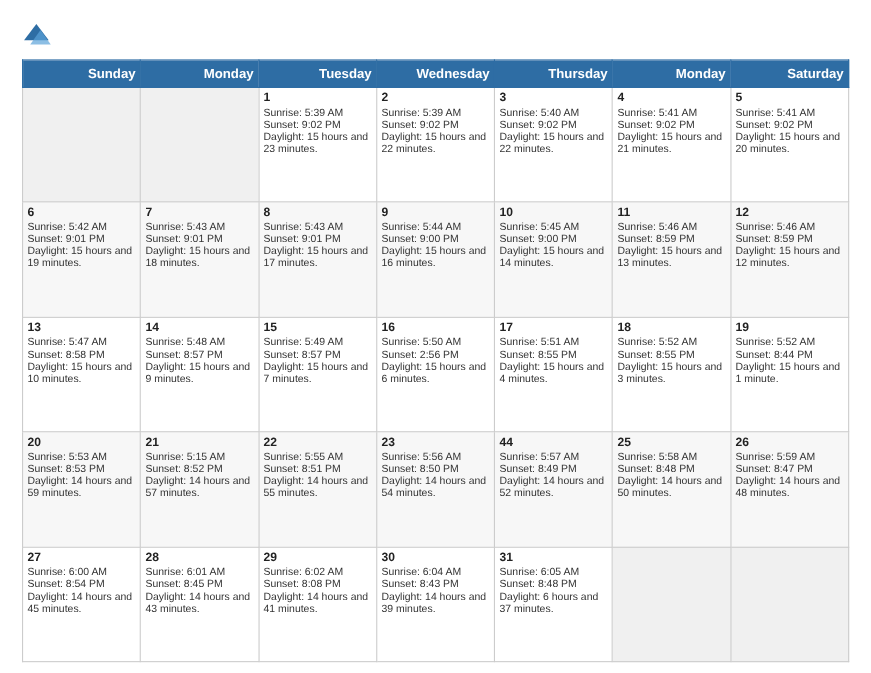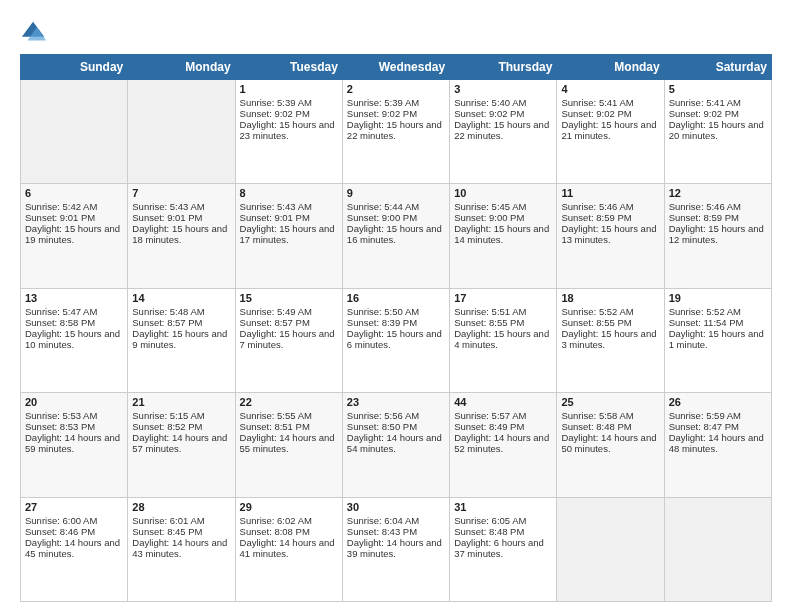--- a/index.html
+++ b/index.html
@@ -143,36 +143,36 @@
           <td><span class="day-num">8</span><span>Sunrise: 5:43 AM</span><br><span>Sunset: 9:01 PM</span><br><span>Daylight: 15 hours and 17 minutes.</span></td>
           <td><span class="day-num">9</span><span>Sunrise: 5:44 AM</span><br><span>Sunset: 9:00 PM</span><br><span>Daylight: 15 hours and 16 minutes.</span></td>
           <td><span class="day-num">10</span><span>Sunrise: 5:45 AM</span><br><span>Sunset: 9:00 PM</span><br><span>Daylight: 15 hours and 14 minutes.</span></td>
           <td><span class="day-num">11</span><span>Sunrise: 5:46 AM</span><br><span>Sunset: 8:59 PM</span><br><span>Daylight: 15 hours and 13 minutes.</span></td>
           <td><span class="day-num">12</span><span>Sunrise: 5:46 AM</span><br><span>Sunset: 8:59 PM</span><br><span>Daylight: 15 hours and 12 minutes.</span></td>
         </tr>
         <tr>
           <td><span class="day-num">13</span><span>Sunrise: 5:47 AM</span><br><span>Sunset: 8:58 PM</span><br><span>Daylight: 15 hours and 10 minutes.</span></td>
           <td><span class="day-num">14</span><span>Sunrise: 5:48 AM</span><br><span>Sunset: 8:57 PM</span><br><span>Daylight: 15 hours and 9 minutes.</span></td>
           <td><span class="day-num">15</span><span>Sunrise: 5:49 AM</span><br><span>Sunset: 8:57 PM</span><br><span>Daylight: 15 hours and 7 minutes.</span></td>
-          <td><span class="day-num">16</span><span>Sunrise: 5:50 AM</span><br><span>Sunset: 8:39 PM</span><br><span>Daylight: 15 hours and 6 minutes.</span></td>
+          <td><span class="day-num">16</span><span>Sunrise: 5:50 AM</span><br><span>Sunset: 2:56 PM</span><br><span>Daylight: 15 hours and 6 minutes.</span></td>
           <td><span class="day-num">17</span><span>Sunrise: 5:51 AM</span><br><span>Sunset: 8:55 PM</span><br><span>Daylight: 15 hours and 4 minutes.</span></td>
           <td><span class="day-num">18</span><span>Sunrise: 5:52 AM</span><br><span>Sunset: 8:55 PM</span><br><span>Daylight: 15 hours and 3 minutes.</span></td>
-          <td><span class="day-num">19</span><span>Sunrise: 5:52 AM</span><br><span>Sunset: 11:54 PM</span><br><span>Daylight: 15 hours and 1 minute.</span></td>
+          <td><span class="day-num">19</span><span>Sunrise: 5:52 AM</span><br><span>Sunset: 8:44 PM</span><br><span>Daylight: 15 hours and 1 minute.</span></td>
         </tr>
         <tr>
           <td><span class="day-num">20</span><span>Sunrise: 5:53 AM</span><br><span>Sunset: 8:53 PM</span><br><span>Daylight: 14 hours and 59 minutes.</span></td>
           <td><span class="day-num">21</span><span>Sunrise: 5:15 AM</span><br><span>Sunset: 8:52 PM</span><br><span>Daylight: 14 hours and 57 minutes.</span></td>
           <td><span class="day-num">22</span><span>Sunrise: 5:55 AM</span><br><span>Sunset: 8:51 PM</span><br><span>Daylight: 14 hours and 55 minutes.</span></td>
           <td><span class="day-num">23</span><span>Sunrise: 5:56 AM</span><br><span>Sunset: 8:50 PM</span><br><span>Daylight: 14 hours and 54 minutes.</span></td>
           <td><span class="day-num">44</span><span>Sunrise: 5:57 AM</span><br><span>Sunset: 8:49 PM</span><br><span>Daylight: 14 hours and 52 minutes.</span></td>
           <td><span class="day-num">25</span><span>Sunrise: 5:58 AM</span><br><span>Sunset: 8:48 PM</span><br><span>Daylight: 14 hours and 50 minutes.</span></td>
           <td><span class="day-num">26</span><span>Sunrise: 5:59 AM</span><br><span>Sunset: 8:47 PM</span><br><span>Daylight: 14 hours and 48 minutes.</span></td>
         </tr>
         <tr>
-          <td><span class="day-num">27</span><span>Sunrise: 6:00 AM</span><br><span>Sunset: 8:46 PM</span><br><span>Daylight: 14 hours and 45 minutes.</span></td>
+          <td><span class="day-num">27</span><span>Sunrise: 6:00 AM</span><br><span>Sunset: 8:54 PM</span><br><span>Daylight: 14 hours and 45 minutes.</span></td>
           <td><span class="day-num">28</span><span>Sunrise: 6:01 AM</span><br><span>Sunset: 8:45 PM</span><br><span>Daylight: 14 hours and 43 minutes.</span></td>
           <td><span class="day-num">29</span><span>Sunrise: 6:02 AM</span><br><span>Sunset: 8:08 PM</span><br><span>Daylight: 14 hours and 41 minutes.</span></td>
           <td><span class="day-num">30</span><span>Sunrise: 6:04 AM</span><br><span>Sunset: 8:43 PM</span><br><span>Daylight: 14 hours and 39 minutes.</span></td>
           <td><span class="day-num">31</span><span>Sunrise: 6:05 AM</span><br><span>Sunset: 8:48 PM</span><br><span>Daylight: 6 hours and 37 minutes.</span></td>
           <td class="empty-cell"></td>
           <td class="empty-cell"></td>
         </tr>
       </tbody>
   </table>
 </div>

